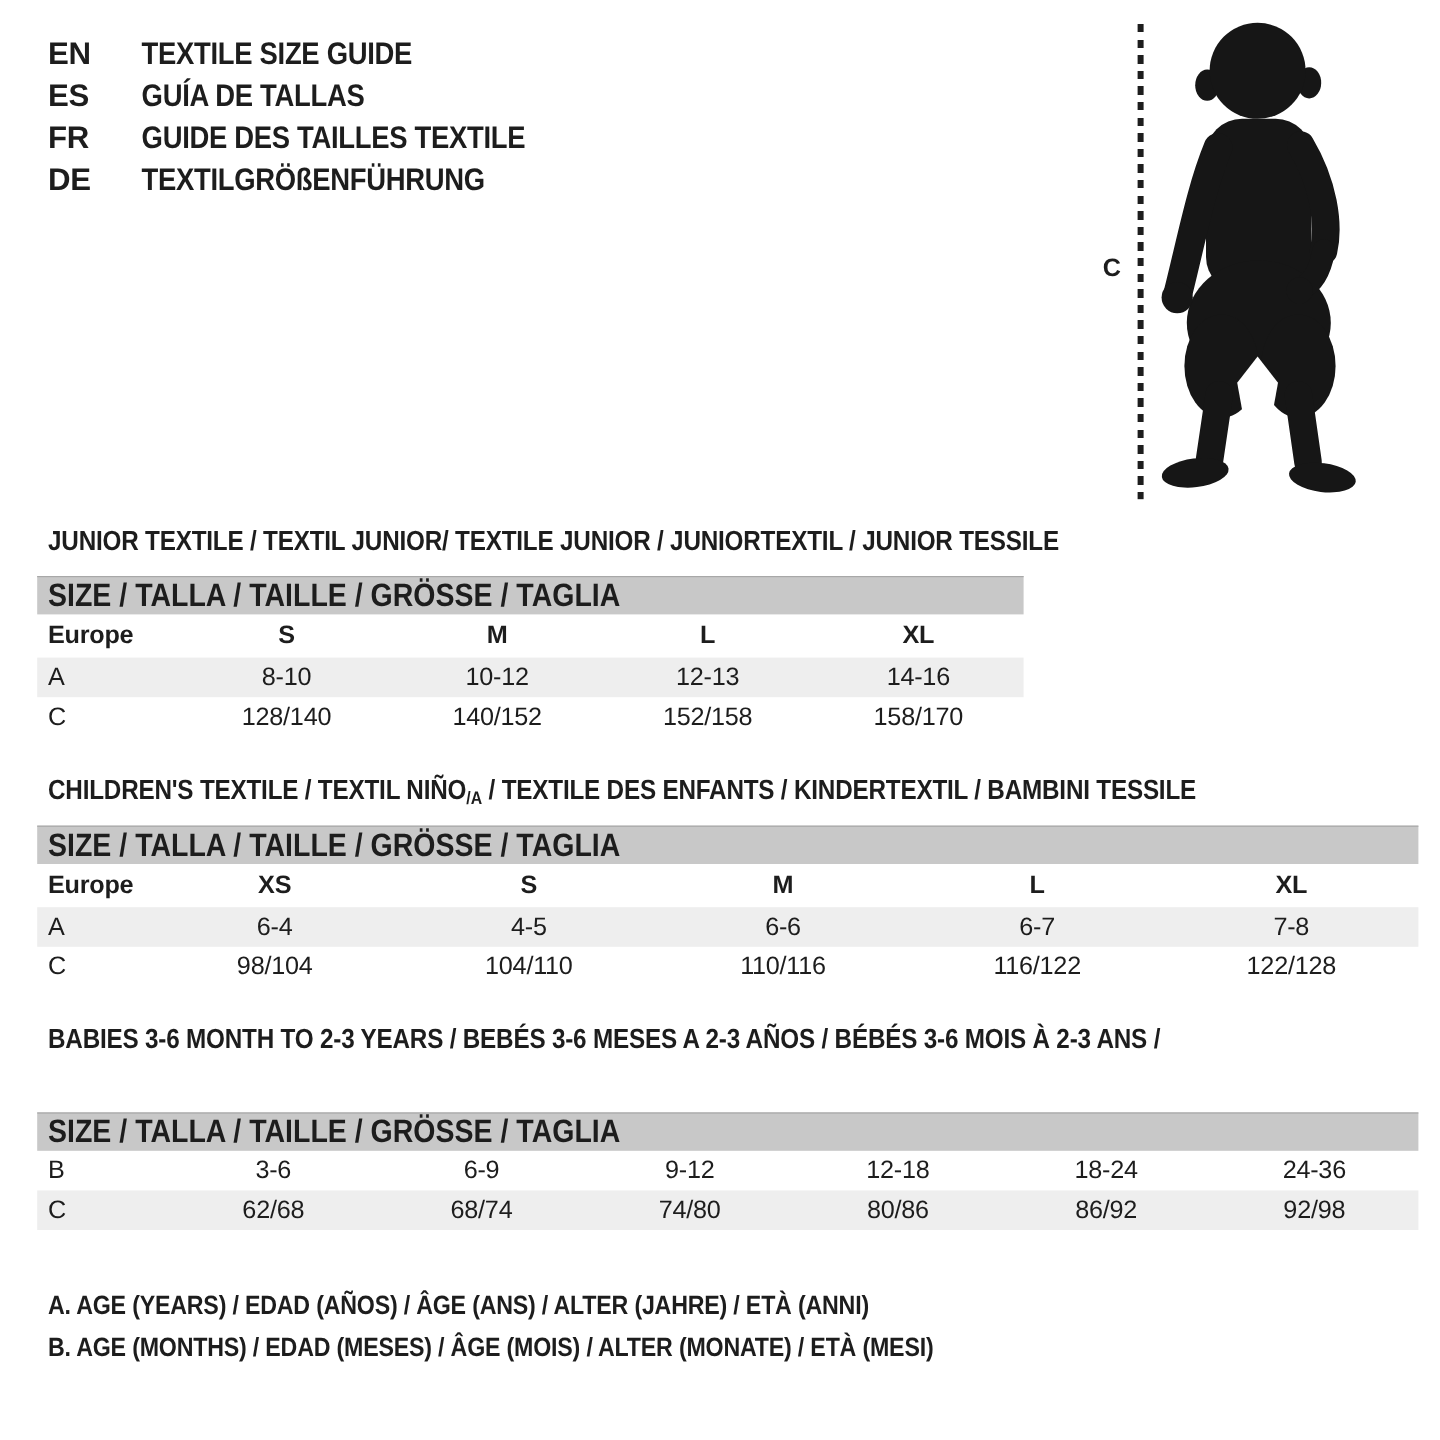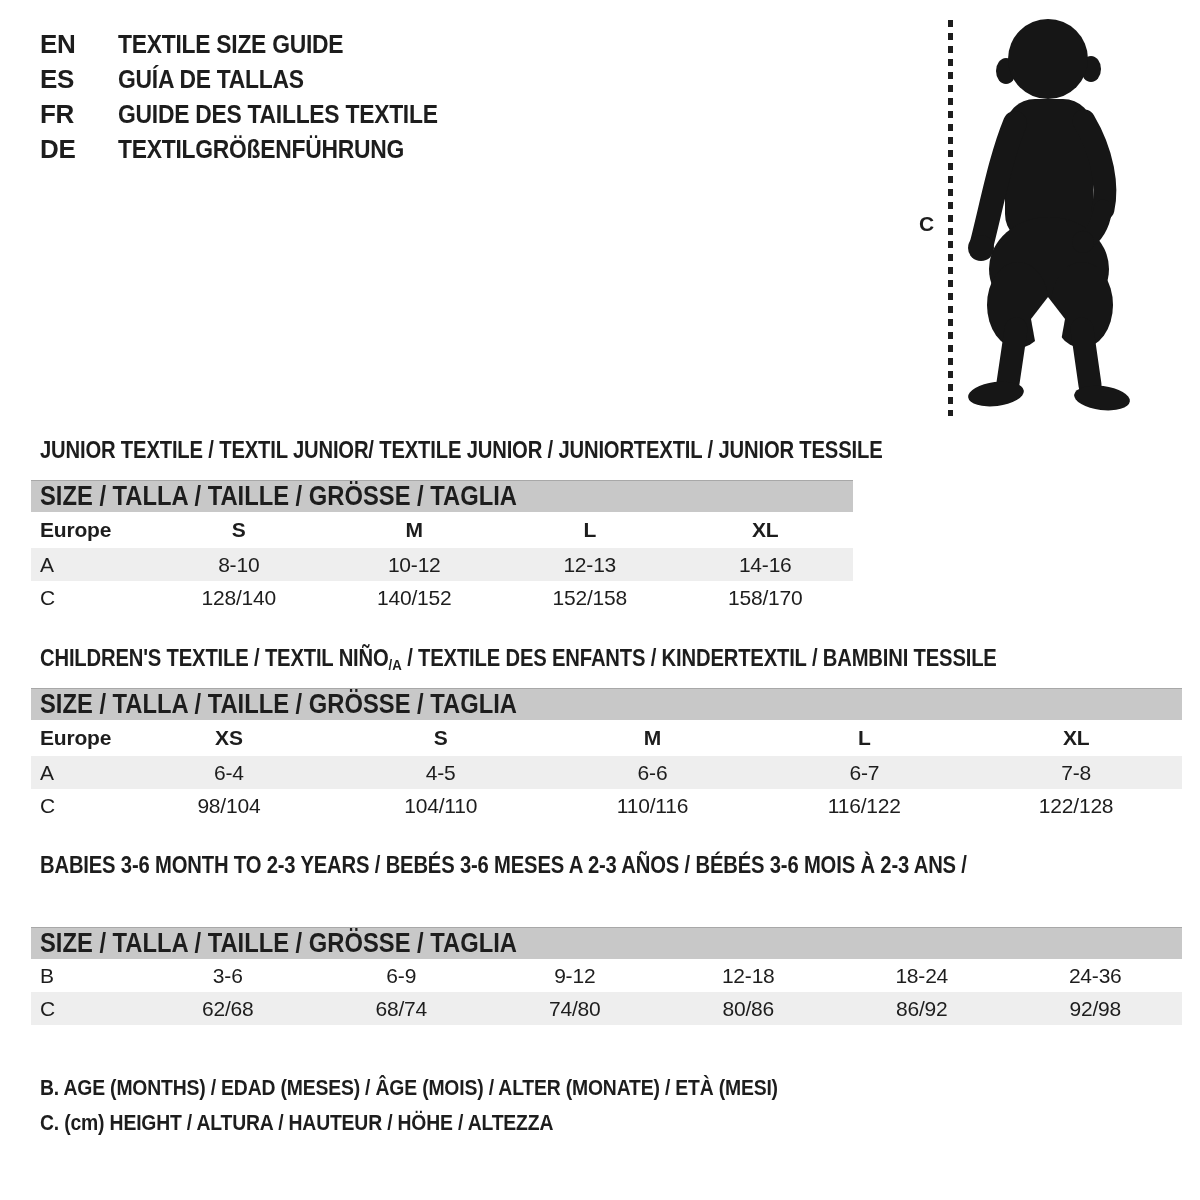--- a/index.html
+++ b/index.html
@@ -186,20 +186,20 @@
       <div class="cell">68/74</div>
       <div class="cell">74/80</div>
       <div class="cell">80/86</div>
       <div class="cell">86/92</div>
       <div class="cell">92/98</div>
     </div>
   </div>
 
   <div class="legend">
     <div class="legend-line">
+      <span class="narrow">A. AGE (YEARS) / EDAD (AÑOS) / ÂGE (ANS) / ALTER (JAHRE) / ETÀ (ANNI)</span>
+    </div>
+    <div class="legend-line">
       <span class="narrow">B. AGE (MONTHS) / EDAD (MESES) / ÂGE (MOIS) / ALTER (MONATE) / ETÀ (MESI)</span>
     </div>
-    <div class="legend-line">
-      <span class="narrow">C. (cm) HEIGHT / ALTURA / HAUTEUR / HÖHE / ALTEZZA</span>
-    </div>
   </div>
 
 </div>
 
 </body></html>

